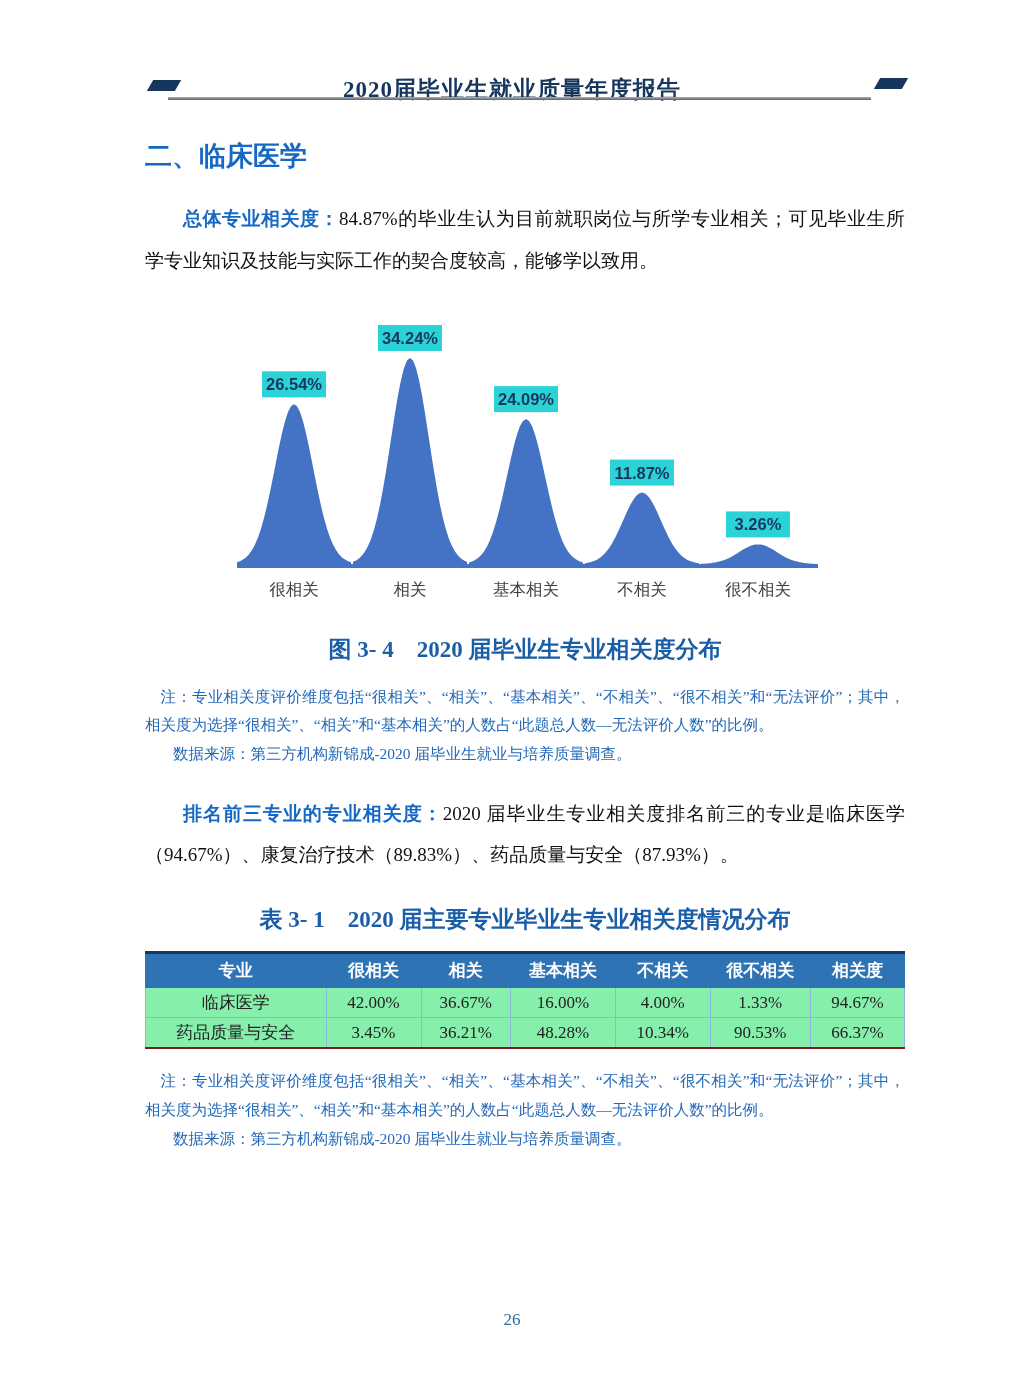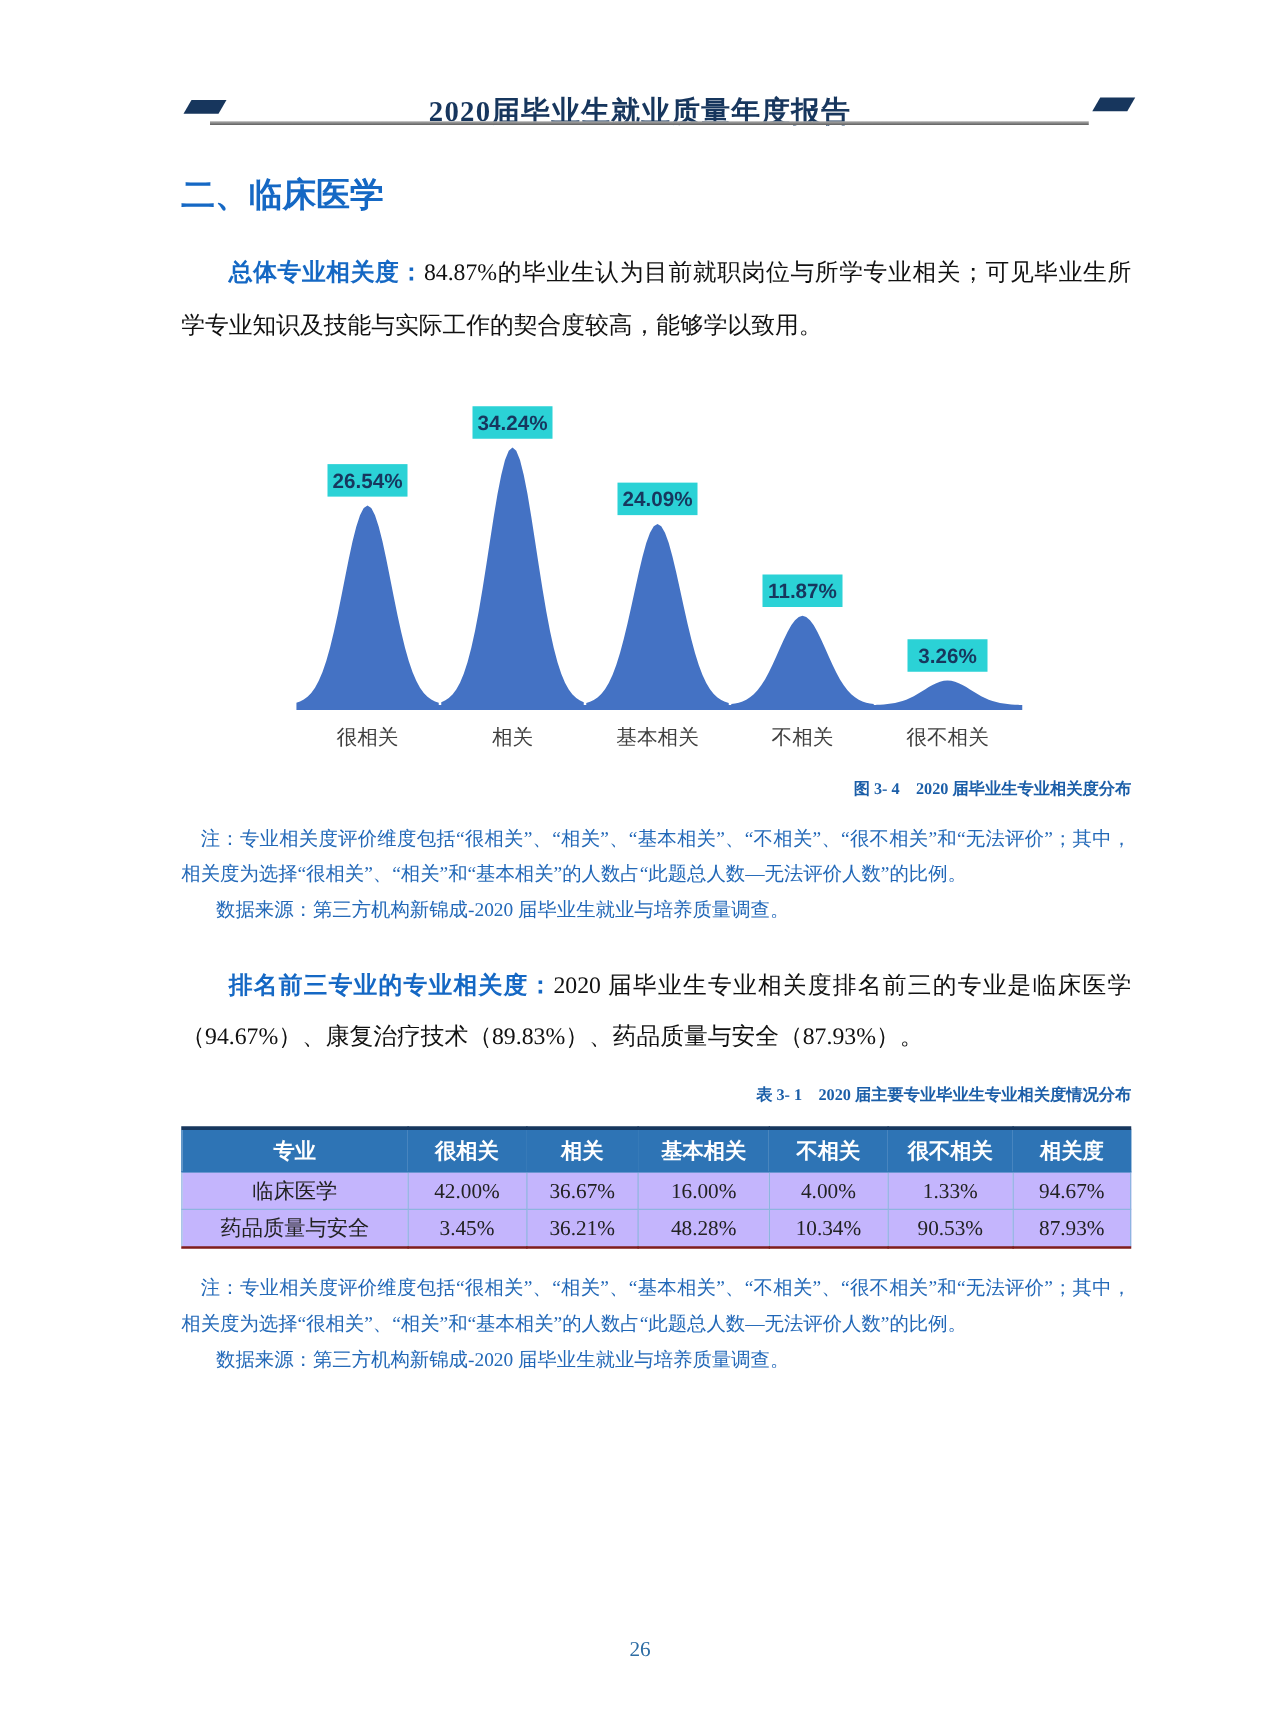--- a/index.html
+++ b/index.html
@@ -16,35 +16,35 @@
   
   .content{position:absolute;left:145px;top:128px;width:760px;}
   h2.section{font-family:"Liberation Sans","DejaVu Sans",sans-serif;font-size:27px;
              color:#1568C4;margin:10px 0 0 0;font-weight:bold;}
   .body-para{font-size:19px;line-height:2.2;text-align:justify;text-indent:2em;
              margin:24px 0 0 0;color:#111;}
   .lead{color:#1568C4;font-weight:bold;font-family:"Liberation Sans","DejaVu Sans",sans-serif;}
   
   figure{margin:34px 0 0 0;padding:0;}
   .chart-svg{display:block;margin-left:92px;width:581px;height:290px;}
-  figcaption,.tbl-caption{text-align:right;font-weight:bold;color:#1B5EA8;
-             font-size:13px;margin-top:16px;}
+  figcaption,.tbl-caption{text-align:center;font-weight:bold;color:#1B5EA8;
+             font-size:23px;margin-top:28px;}
   
   .note{margin-top:18px;color:#2268B8;font-size:15.5px;line-height:1.85;}
   .note .n{margin:0;text-align:justify;text-indent:1em;}
   .note .src{margin:0;text-indent:1.8em;}
   
   table.majors{width:100%;border-collapse:collapse;margin-top:16px;
                border-top:3px solid #17375E;border-bottom:2px solid #7f1d1d;}
   table.majors th{background:#2E74B5;color:#fff;font-weight:bold;font-size:17px;
                font-family:"Liberation Sans","DejaVu Sans",sans-serif;
                padding:5px 2px;border:1px solid #2E74B5;}
   table.majors td{text-align:center;font-size:17px;padding:3px 2px;
                border:1px solid #8EB4E0;color:#222;}
-  table.majors tr.odd td{background:#c4b5fd;}
+  table.majors tr.odd td{background:#86efac;}
   
   .pageno{position:absolute;top:1310px;left:0;width:100%;text-align:center;
           color:#2E6DA4;font-size:17px;}
 </style>
 </head>
 <body>
 
 <div class="page">
 
   <div class="deco deco-l"></div>
@@ -125,21 +125,21 @@
             <td>1.33%</td>
             <td>94.67%</td>
           </tr>
           <tr class="odd">
             <td>药品质量与安全</td>
             <td>3.45%</td>
             <td>36.21%</td>
             <td>48.28%</td>
             <td>10.34%</td>
             <td>90.53%</td>
-            <td>87.93%</td>
+            <td>66.37%</td>
           </tr>
         </tbody>
     </table>
 
     <div class="note">
       <p class="n">注：专业相关度评价维度包括“很相关”、“相关”、“基本相关”、“不相关”、“很不相关”和“无法评价”；其中，相关度为选择“很相关”、“相关”和“基本相关”的人数占“此题总人数—无法评价人数”的比例。</p>
       <p class="src">数据来源：第三方机构新锦成-2020 届毕业生就业与培养质量调查。</p>
     </div>
 
   </div>

